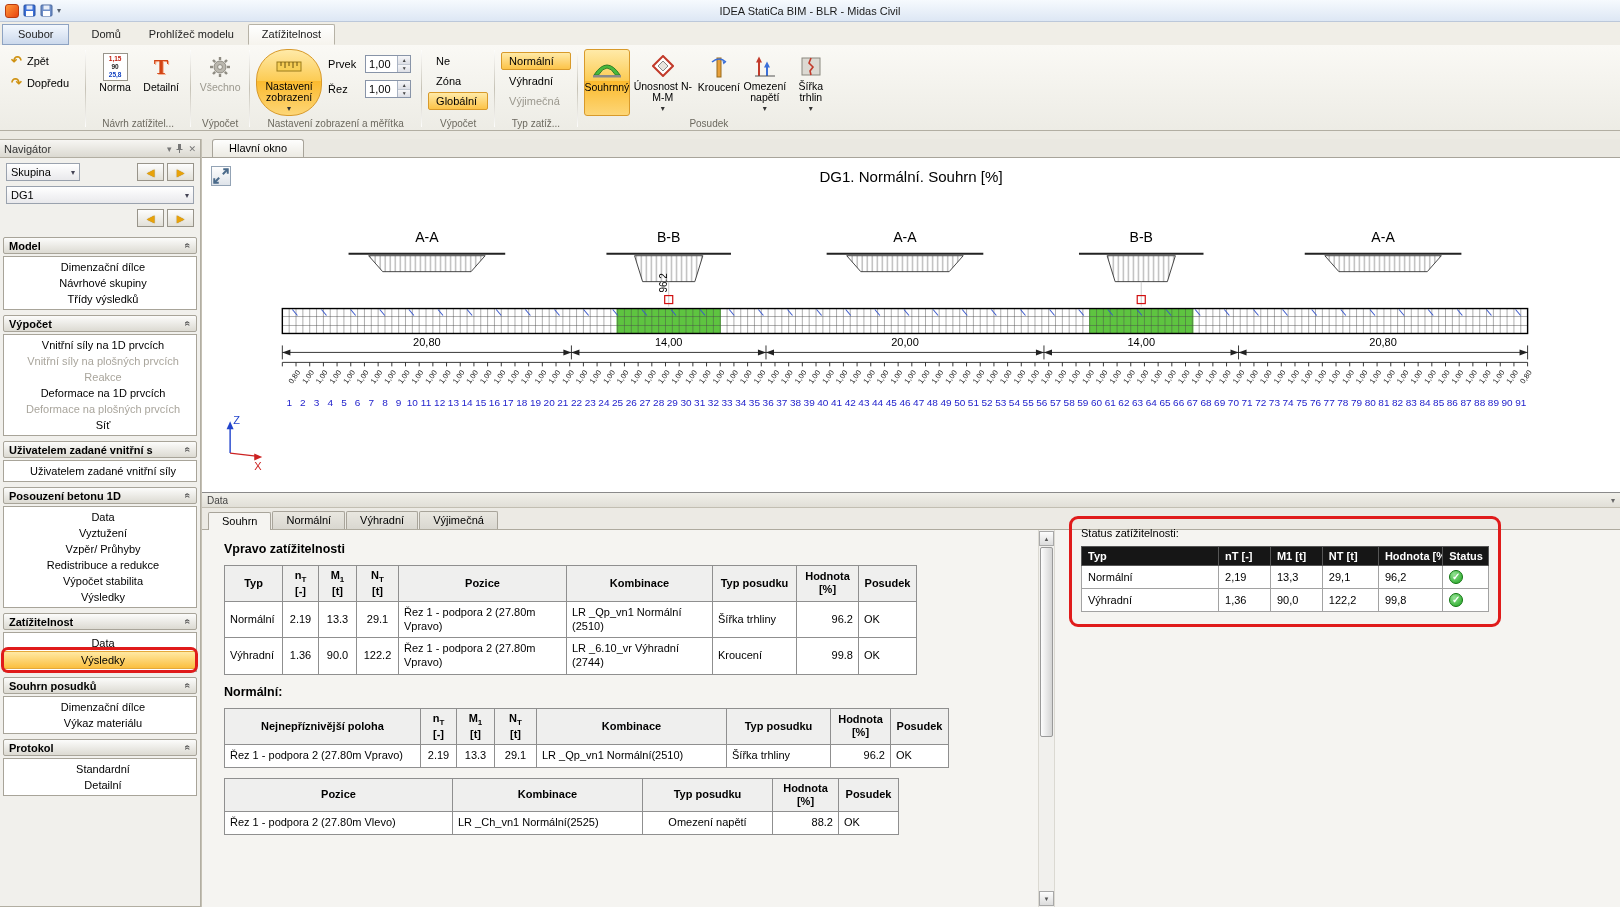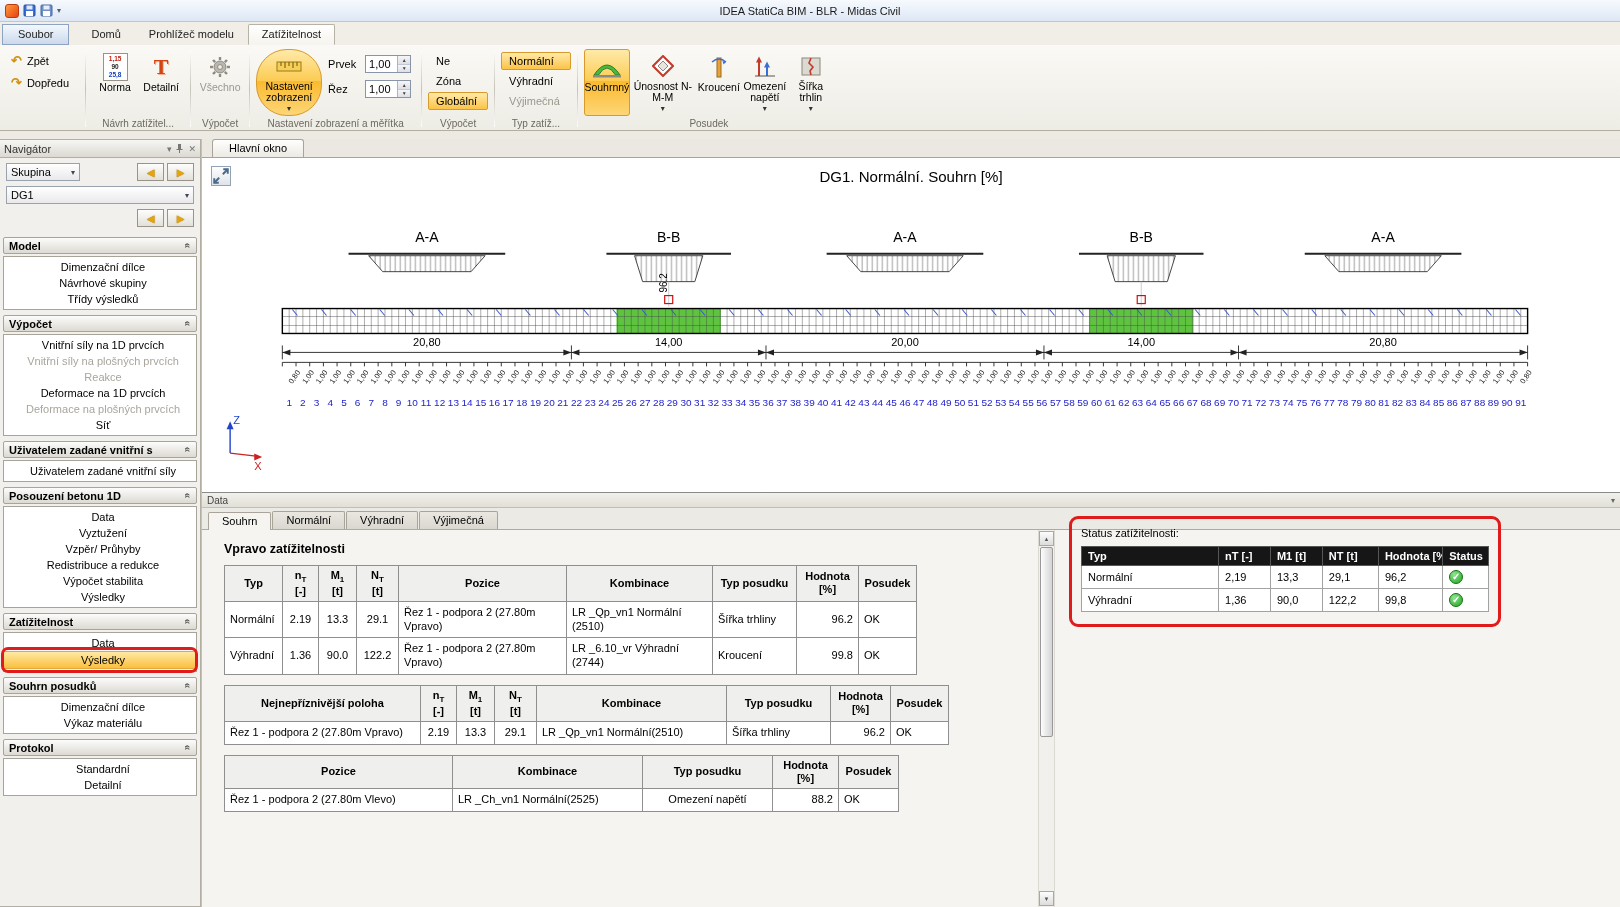--- a/index.html
+++ b/index.html
@@ -1131,20 +1131,21 @@
                     <td>122.2</td>
                     <td>Řez 1 - podpora 2 (27.80m Vpravo)</td>
                     <td>LR _6.10_vr Výhradní (2744)</td>
                     <td>Kroucení</td>
                     <td>99.8</td>
                     <td>OK</td>
                   </tr>
                 </tbody>
               </table>
             </div>
+          <div class="sect-heading mid">Normální:</div>
           <div>
               <table class="tbl tbl-norm1">
                 <thead>
                   <tr>
                     <th>Nejnepříznivější poloha</th>
                     <th><span>n<sub>T</sub></span><br>[-]</th>
                     <th><span>M<sub>1</sub></span><br>[t]</th>
                     <th><span>N<sub>T</sub></span><br>[t]</th>
                     <th>Kombinace</th>
                     <th>Typ posudku</th>

